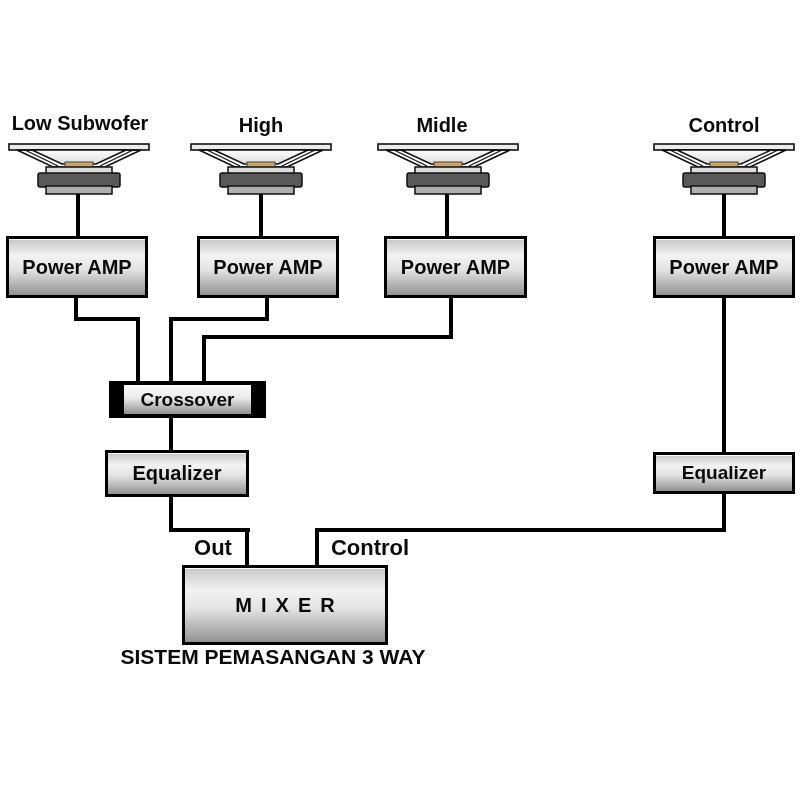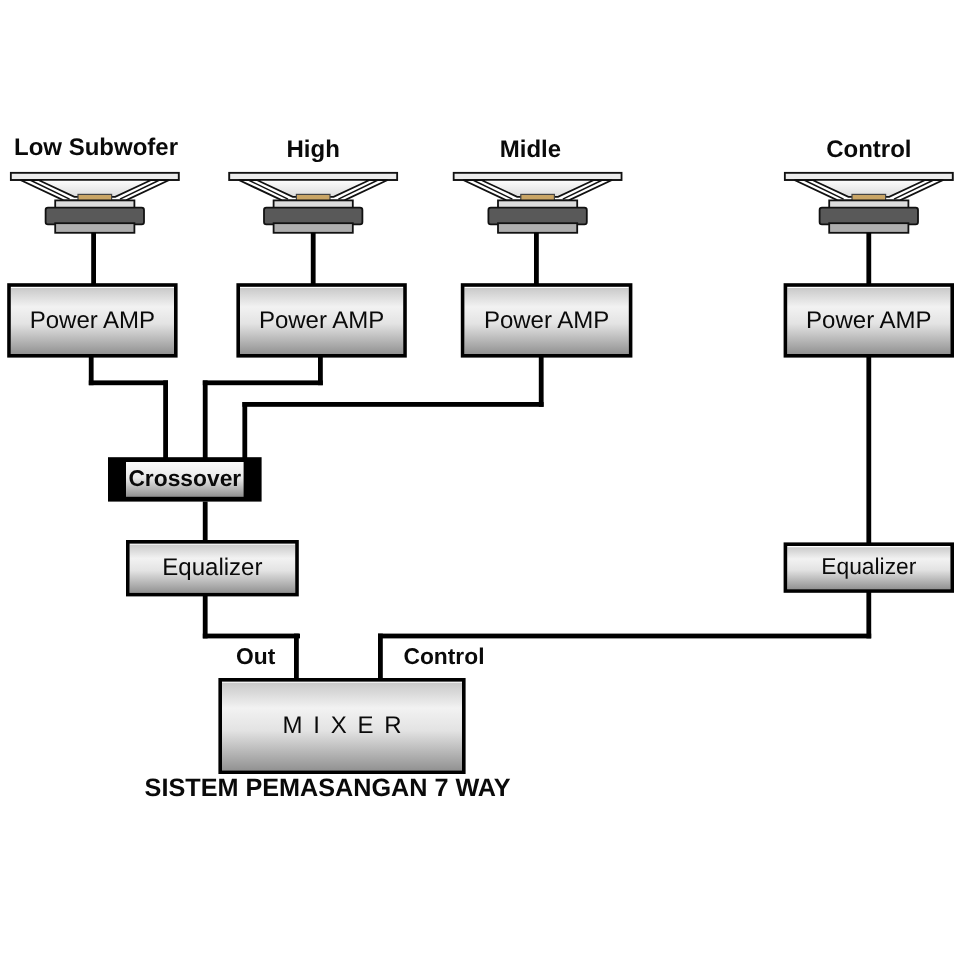--- a/index.html
+++ b/index.html
@@ -6,37 +6,37 @@
   .canvas{
     position:relative;width:800px;height:800px;background:#ffffff;
     font-family:"Liberation Sans",sans-serif;color:#0a0a0a;overflow:hidden;
   }
   .wire{position:absolute;background:#000;}
   .gbox{
     position:absolute;box-sizing:border-box;border:3px solid #000;
     background:linear-gradient(180deg,#c7c7c7 0%,#f2f2f2 30%,#e3e3e3 55%,#929292 100%);
     box-shadow:inset 0 1px 0 #fdfdfd;
     display:flex;align-items:center;justify-content:center;
-    font-weight:normal;font-size:20px;white-space:nowrap;text-align:right;
+    font-weight:bold;font-size:20px;white-space:nowrap;text-align:right;
   }
   .xo{position:absolute;background:#000;}
   .xo-inner{
     position:absolute;top:4px;bottom:4px;left:15px;right:15px;
     background:linear-gradient(180deg,#fbfbfb 0%,#eaeaea 45%,#8f8f8f 100%);
     display:flex;align-items:center;justify-content:center;
     font-weight:bold;font-size:19px;white-space:nowrap;
   }
   .eq{font-size:20px;}
   .eq-r{font-size:19px;}
   .mixer span{letter-spacing:9px;margin-right:-9px;}
   .lbl{
     position:absolute;font-weight:bold;font-size:20px;line-height:22px;
     text-align:center;white-space:nowrap;
   }
-  .io-lbl{font-size:19px;}
+  .io-lbl{font-size:22px;}
   .caption{
     position:absolute;font-weight:bold;font-size:21px;white-space:nowrap;
     text-align:center;
   }
   .spk{position:absolute;width:142px;height:52px;}
   .defs-svg{position:absolute;width:0;height:0;overflow:hidden;}
 </style>
 </head>
 <body>
 
@@ -103,21 +103,21 @@
   <div class="wire" style="left:136px;top:317px;width:4px;height:65px"></div>
 
   <div class="wire" style="left:265px;top:296px;width:4px;height:25px"></div>
   <div class="wire" style="left:169px;top:317px;width:100px;height:4px"></div>
   <div class="wire" style="left:169px;top:317px;width:4px;height:65px"></div>
 
   <div class="wire" style="left:449px;top:296px;width:4px;height:43px"></div>
   <div class="wire" style="left:202px;top:335px;width:251px;height:4px"></div>
   <div class="wire" style="left:202px;top:335px;width:4px;height:47px"></div>
 
-  <div class="xo" style="left:90px;top:381px;width:128px;height:37px">
+  <div class="xo" style="left:109px;top:381px;width:157px;height:37px">
     <div class="xo-inner">
       <span>Crossover</span>
     </div>
   </div>
 
   <div class="wire" style="left:169px;top:418px;width:4px;height:33px"></div>
 
   <div class="gbox eq" style="left:105px;top:450px;width:144px;height:47px">
     <span>Equalizer</span>
   </div>
@@ -136,15 +136,15 @@
   <div class="wire" style="left:315px;top:528px;width:411px;height:4px"></div>
   <div class="wire" style="left:315px;top:528px;width:4px;height:38px"></div>
 
   <div class="lbl io-lbl" style="left:180px;top:537px;width:66px">Out</div>
   <div class="lbl io-lbl" style="left:327px;top:537px;width:86px">Control</div>
 
   <div class="gbox mixer" style="left:182px;top:565px;width:206px;height:80px">
     <span>MIXER</span>
   </div>
 
-  <div class="caption" style="left:110px;top:645px;width:326px">SISTEM PEMASANGAN 7 WAY</div>
+  <div class="caption" style="left:110px;top:645px;width:326px">SISTEM PEMASANGAN 3 WAY</div>
 
 </div>
 
 </body></html>

